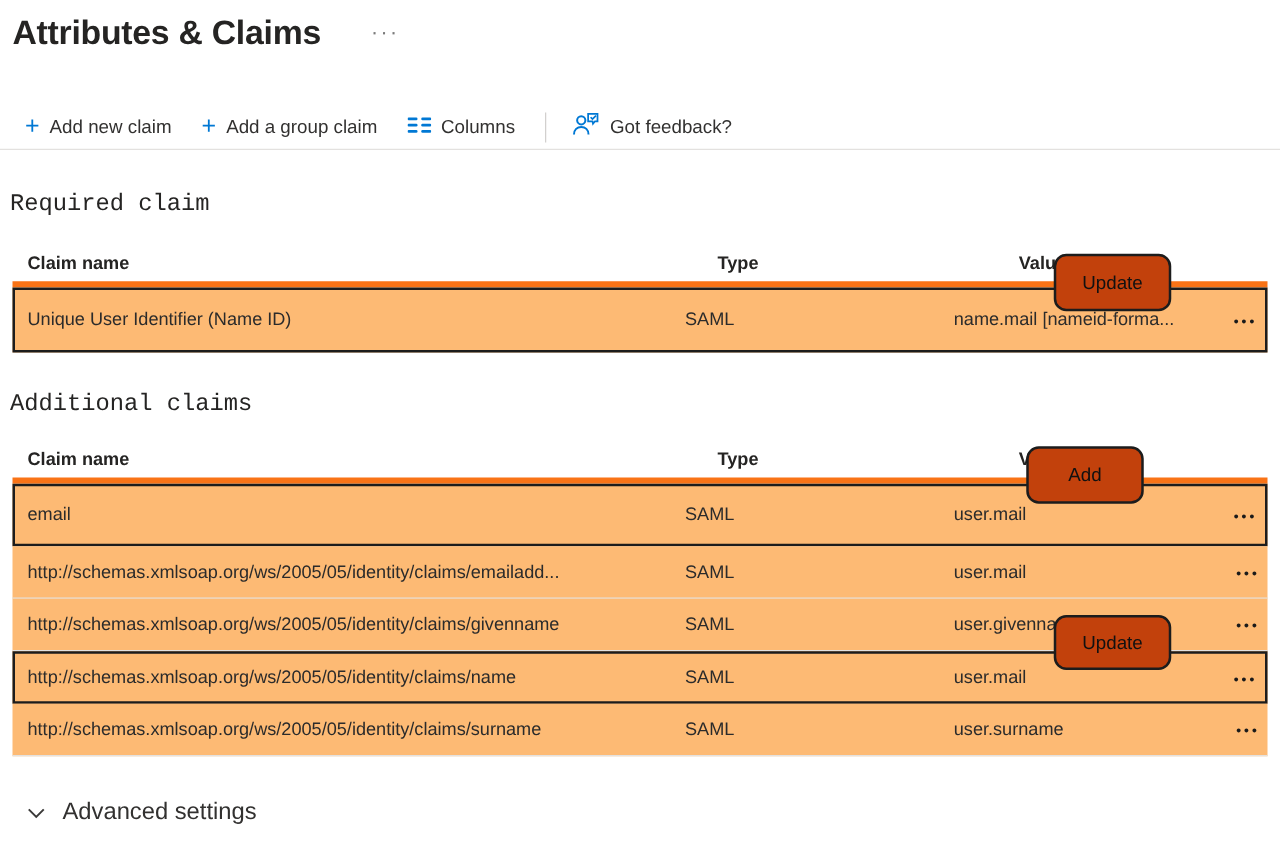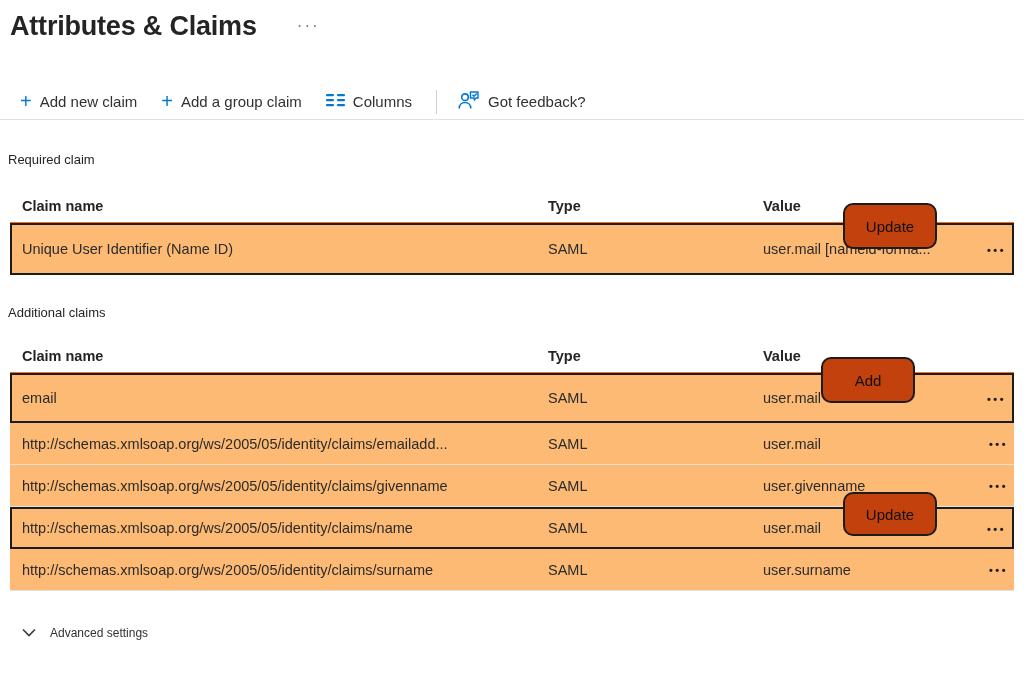--- a/index.html
+++ b/index.html
@@ -19,41 +19,41 @@
   .toolbar {
     display:flex; align-items:center;
     height:36px; margin-top:40px; padding-left:20px;
     border-bottom:1px solid #e3e1df;
   }
   .tb-item { display:flex; align-items:center; gap:8px; margin-right:24px; cursor:pointer; background:none; border:none; font-family:inherit; font-size:15px; color:#323130; }
   .plus-glyph { color:#0078d4; font-size:20px; font-weight:400; line-height:1; margin-top:-2px; }
   .tb-divider { width:1px; height:24px; background:#d2d0ce; margin:0 20px 0 0; }
   .icon-svg { display:inline-block; }
   
-  .section-heading { font-size:13px; color:#252423; margin:30px 0 0 8px; }
+  .section-heading { font-size:19px; color:#252423; margin:30px 0 0 8px;font-family:Liberation Mono, monospace; }
   .section-heading.first { margin-top:32px; }
   
   .table { width:1004px; margin-left:10px; }
   .thead, .trow {
     display:grid;
     grid-template-columns:526px 215px 1fr 44px;
     align-items:center;
     padding-left:12px;
   }
-  .thead { height:33px; margin-top:20px; border-bottom:1px solid #f97316; font-weight:700; font-size:14.5px; color:#252423; }
+  .thead { height:33px; margin-top:20px; border-bottom:5px solid #f97316; font-weight:700; font-size:14.5px; color:#252423;gap:26px; }
   .thead.req { margin-top:23px; }
   .trow { height:42px; font-size:14.5px; color:#2b2b2b; border-bottom:1px solid #e3e1df; background:#fdba74; }
   .trow.hl { border:2px solid #1c1c1c; padding-left:10px; height:50px; }
   .trow.hl.tall { height:52px; }
   .cell { overflow:hidden; white-space:nowrap; }
   .menu-btn { background:none; border:none; cursor:pointer; justify-self:end; padding:2px 6px; }
   .ellipsis { font-size:11px; font-weight:700; letter-spacing:2.5px; color:#1a1a1a; }
   
   .advanced { display:flex; align-items:center; gap:14px; margin:34px 0 0 22px; cursor:pointer; background:none; border:none; font-family:inherit; }
-  .advanced-label { font-size:12px; color:#323130; }
+  .advanced-label { font-size:19px; color:#323130; }
   
   .callout {
     position:absolute; z-index:5;
     width:94px; height:46px;
     background:#c2410c;
     border:2.5px solid #1c1c1c;
     border-radius:10px;
     display:flex; align-items:center; justify-content:center;
     font-size:15px; color:#111;
   }
@@ -112,21 +112,21 @@
 <div class="table">
   <div class="thead req">
     <span>Claim name</span>
     <span>Type</span>
     <span>Value</span>
     <span></span>
   </div>
   <div class="trow hl tall">
     <span class="cell">Unique User Identifier (Name ID)</span>
     <span class="cell">SAML</span>
-    <span class="cell">user.mail [nameid-forma...</span>
+    <span class="cell">name.mail [nameid-forma...</span>
     <button class="menu-btn">
       <span class="ellipsis">•••</span>
     </button>
   </div>
 </div>
 
 <div class="section-heading">Additional claims</div>
 
 <div class="table">
   <div class="thead">

